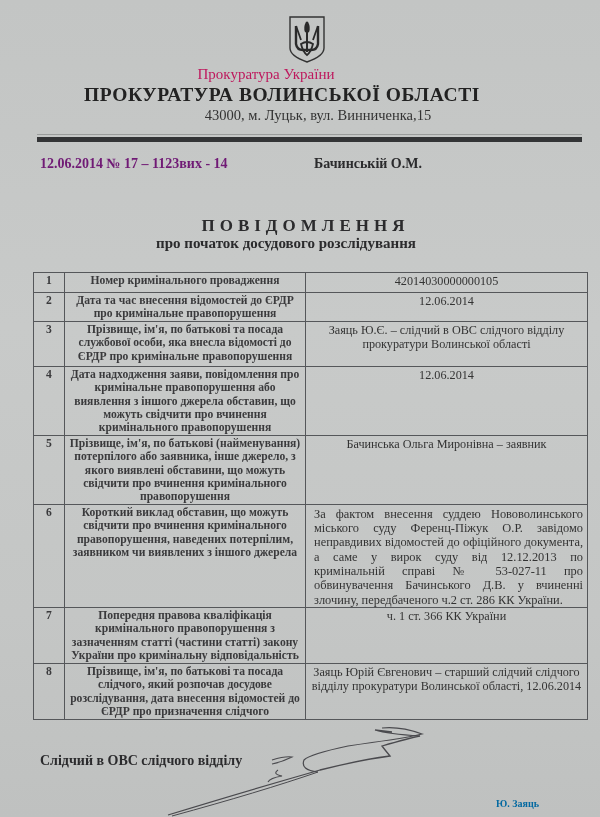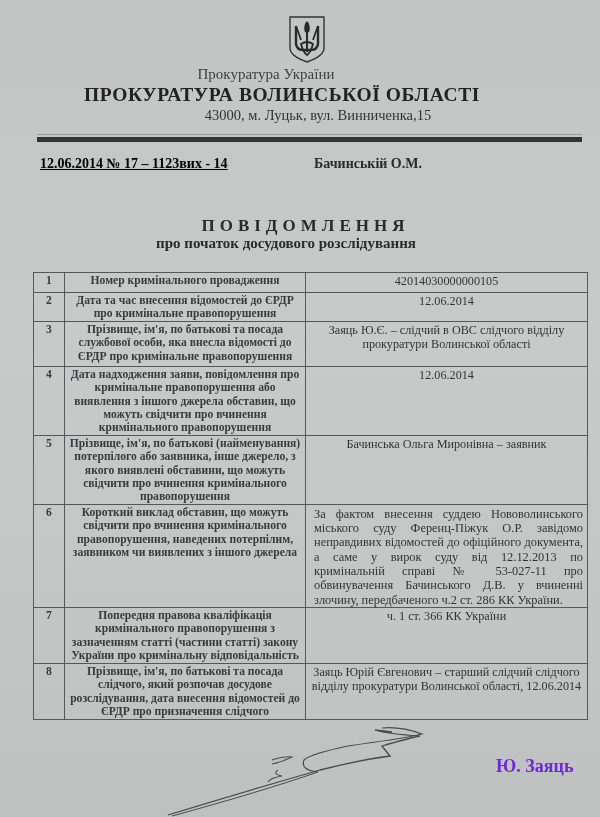--- a/index.html
+++ b/index.html
@@ -10,37 +10,37 @@
     font-family: "Liberation Serif", "DejaVu Serif", serif;
     color: #2a2a2c;
     position: relative;
   }
   .abs { position: absolute; }
   .coat {
     left: 287px; top: 14px; width: 40px; height: 50px;
   }
   .org-sub {
     left: 0; width: 520px; top: 66px; text-align: center;
-    font-size: 15px; color: #404040;
+    font-size: 15px; color: #be185d;
     padding-left: 12px; box-sizing: border-box;
   }
   .org-title {
     left: 0; width: 534px; top: 84px; text-align: center;
     font-size: 19.5px; font-weight: bold; letter-spacing: 0.6px; color: #222;
     padding-left: 30px; box-sizing: border-box;
   }
   .org-address {
     left: 0; width: 600px; top: 107px; text-align: center;
     font-size: 14.5px; color: #333;
     padding-left: 36px; box-sizing: border-box;
   }
   .rule-thin { left: 37px; width: 545px; top: 134px; height: 1px; background: #9a9c9b; }
   .rule-thick { left: 37px; width: 545px; top: 137px; height: 5px; background: #333436; }
   .ref-line {
-    left: 40px; top: 156px; font-size: 14px; font-weight: bold; color: #000000; text-decoration: underline;
+    left: 40px; top: 156px; font-size: 14px; font-weight: bold; color: #701a75;
   }
   .addressee {
     left: 314px; top: 156px; font-size: 14px; font-weight: bold; color: #2b2b2d;
   }
   .doc-title {
     left: 0; width: 600px; top: 216px; text-align: center;
     font-size: 17px; font-weight: bold; letter-spacing: 5px; color: #2b2b2d;
     padding-left: 11px; box-sizing: border-box;
   }
   .doc-subtitle {
@@ -56,21 +56,21 @@
   table.details td {
     border: 1px solid #55575a; vertical-align: top; padding: 1px 3px 0 3px;
   }
   td.num { width: 24px; text-align: center; font-weight: bold; color: #3a3a3c; }
   td.label { width: 234px; text-align: center; font-weight: bold; color: #3a3a3c; }
   td.value { text-align: center; color: #333; font-size: 12.2px; line-height: 14px; }
   td.value.justify { text-align: justify; text-align-last: left; font-size: 12.4px; line-height: 14.3px; padding: 2px 4px 0 8px; }
   .footer-block {
     left: 40px; top: 752px; font-size: 14px; font-weight: bold; color: #2b2b2d; line-height: 18.5px;
   }
-  .signer { left: 496px; top: 756px; font-size: 18px; font-weight: bold; color: #6d28d9; }
+  .signer { left: 496px; top: 798px; font-size: 10px; font-weight: bold; color: #0369a1; }
   .signature { left: 160px; top: 720px; width: 320px; height: 97px; }
 </style>
 </head>
 <body>
 
 <div class="abs coat">
   <svg width="40" height="50" viewBox="0 0 40 50">
     <path d="M3 3 H37 V34 Q37 42 20 48 Q3 42 3 34 Z" fill="none" stroke="#333" stroke-width="1.4"></path>
     <path d="M20 8 L20 38 M20 8 Q17 14 19 18 M20 8 Q23 14 21 18" stroke="#2a2a2a" stroke-width="2" fill="none"></path>
     <path d="M9 12 L9 30 Q10 36 16 36 L24 36 Q30 36 31 30 L31 12" stroke="#2a2a2a" stroke-width="2.4" fill="none"></path>
@@ -138,14 +138,15 @@
 <div class="abs signature">
   <svg width="320" height="97" viewBox="0 0 320 97">
     <path d="M8 95 Q90 70 160 50 Q200 40 230 36 Q225 30 222 26 Q250 18 260 16 Q228 14 215 10 L232 12" fill="none" stroke="#4a4a4e" stroke-width="1.3"></path>
     <path d="M12 96 Q100 72 158 52" fill="none" stroke="#4a4a4e" stroke-width="1"></path>
     <path d="M158 52 Q140 50 144 40 Q150 34 188 26 Q215 22 230 20 Q250 17 262 14 Q240 6 222 8" fill="none" stroke="#4a4a4e" stroke-width="1.2"></path>
     <path d="M112 40 Q125 36 132 37 Q122 42 112 44 M118 50 Q112 54 122 56 Q110 58 108 62" fill="none" stroke="#4a4a4e" stroke-width="1.1"></path>
   </svg>
 </div>
 
 <div class="abs footer-block">
+  <div>Слідчий в ОВС слідчого відділу</div>
 </div>
 <div class="abs signer">Ю. Заяць</div>
 
 </body></html>

